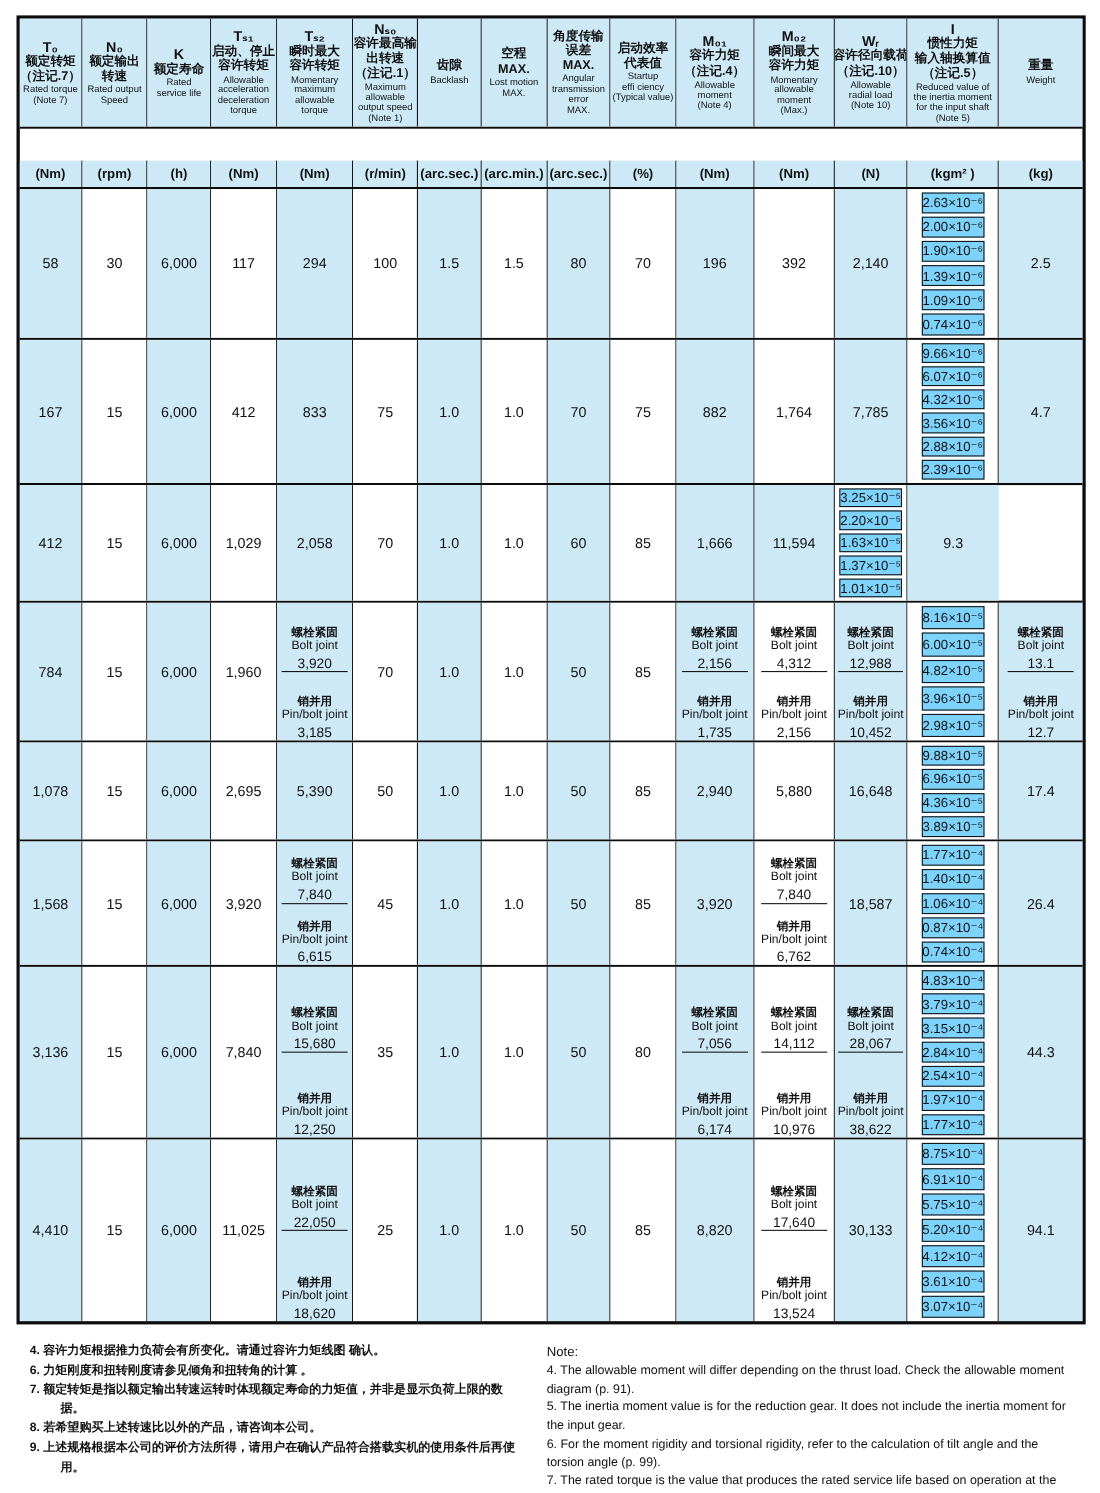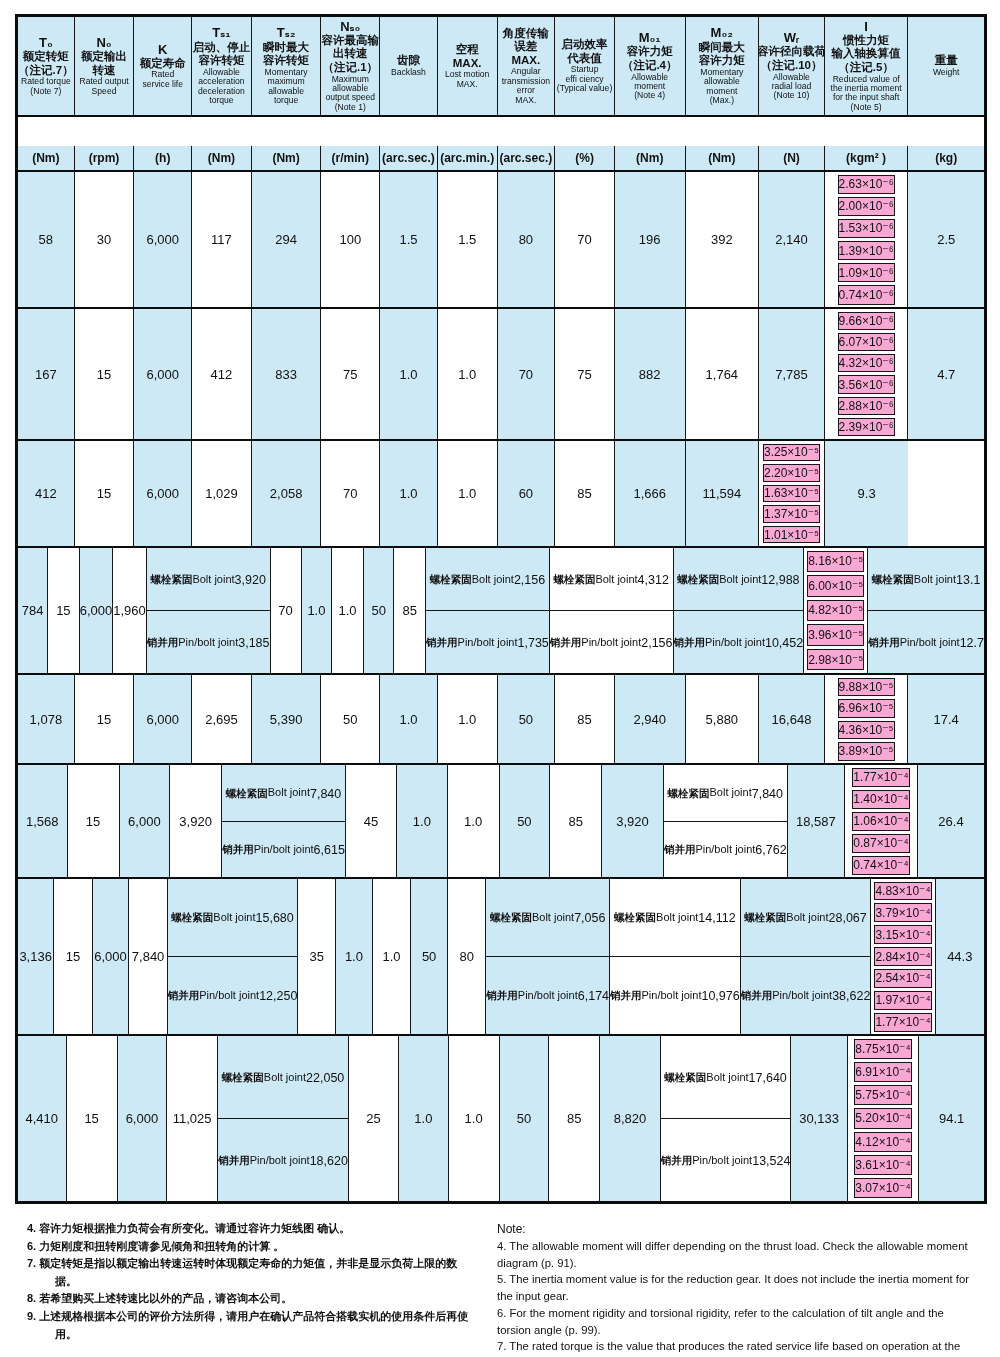--- a/index.html
+++ b/index.html
@@ -36,28 +36,28 @@
   .ucell{font-size:12px;font-weight:bold;justify-content:center;}
   .trow{border-bottom:2px solid #0c0c0c;}
   .trow:last-child{border-bottom:none;}
   .cell{
     border-right:1.5px solid #161616;
     display:flex;flex-direction:column;align-items:center;justify-content:center;
     text-align:center;font-size:13px;box-sizing:border-box;background:#fff;
   }
   .cell.blue{background:#cde9f6;}
   .cell.split{justify-content:stretch;padding:0;}
-  .half{flex:1;display:flex;flex-direction:row;align-items:center;justify-content:flex-start;line-height:1.15;}
+  .half{flex:1;display:flex;flex-direction:column;align-items:center;justify-content:flex-end;line-height:1.15;}
   .half + .half{border-top:1.5px solid #161616;}
   .jl-zh{font-size:10.5px;font-weight:bold;white-space:nowrap;}
   .jl-en{font-size:11px;white-space:nowrap;}
   .jv{font-size:12.5px;margin-top:2px;}
   .inertia-cell{padding:1px 3px;justify-content:stretch;}
   .ibox{
-    flex:1;margin:1.5px 0;border:1.5px solid #161616;background:#f9a8d4;
+    flex:1;margin:1.5px 0;border:1.5px solid #161616;background:#7dd3fc;
     display:flex;align-items:center;justify-content:center;
     font-size:12px;white-space:nowrap;
   }
   
   .notes{display:flex;gap:18px;padding:16px 10px 0 12px;}
   .notes-zh{width:452px;flex:none;}
   .zh-item{
     font-size:11px;font-weight:600;line-height:1.6;
     padding-left:28px;text-indent:-28px;
   }
@@ -213,21 +213,21 @@
           <div class="cell blue">1.5</div>
           <div class="cell">1.5</div>
           <div class="cell blue">80</div>
           <div class="cell">70</div>
           <div class="cell blue">196</div>
           <div class="cell">392</div>
           <div class="cell blue">2,140</div>
           <div class="cell inertia-cell">
             <div class="ibox">2.63×10⁻⁶</div>
             <div class="ibox">2.00×10⁻⁶</div>
-            <div class="ibox">1.53×10⁻⁶</div>
+            <div class="ibox">1.90×10⁻⁶</div>
             <div class="ibox">1.39×10⁻⁶</div>
             <div class="ibox">1.09×10⁻⁶</div>
             <div class="ibox">0.74×10⁻⁶</div>
           </div>
           <div class="cell blue">2.5</div>
         </div>
         <div class="trow grid15" style="height: 130px;">
           <div class="cell blue">167</div>
           <div class="cell">15</div>
           <div class="cell blue">6,000</div>

